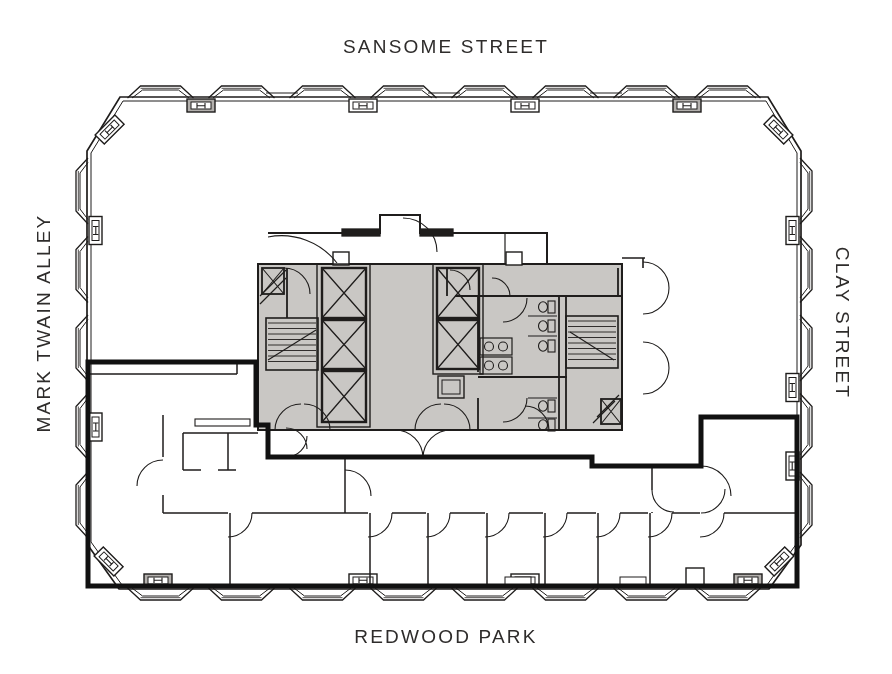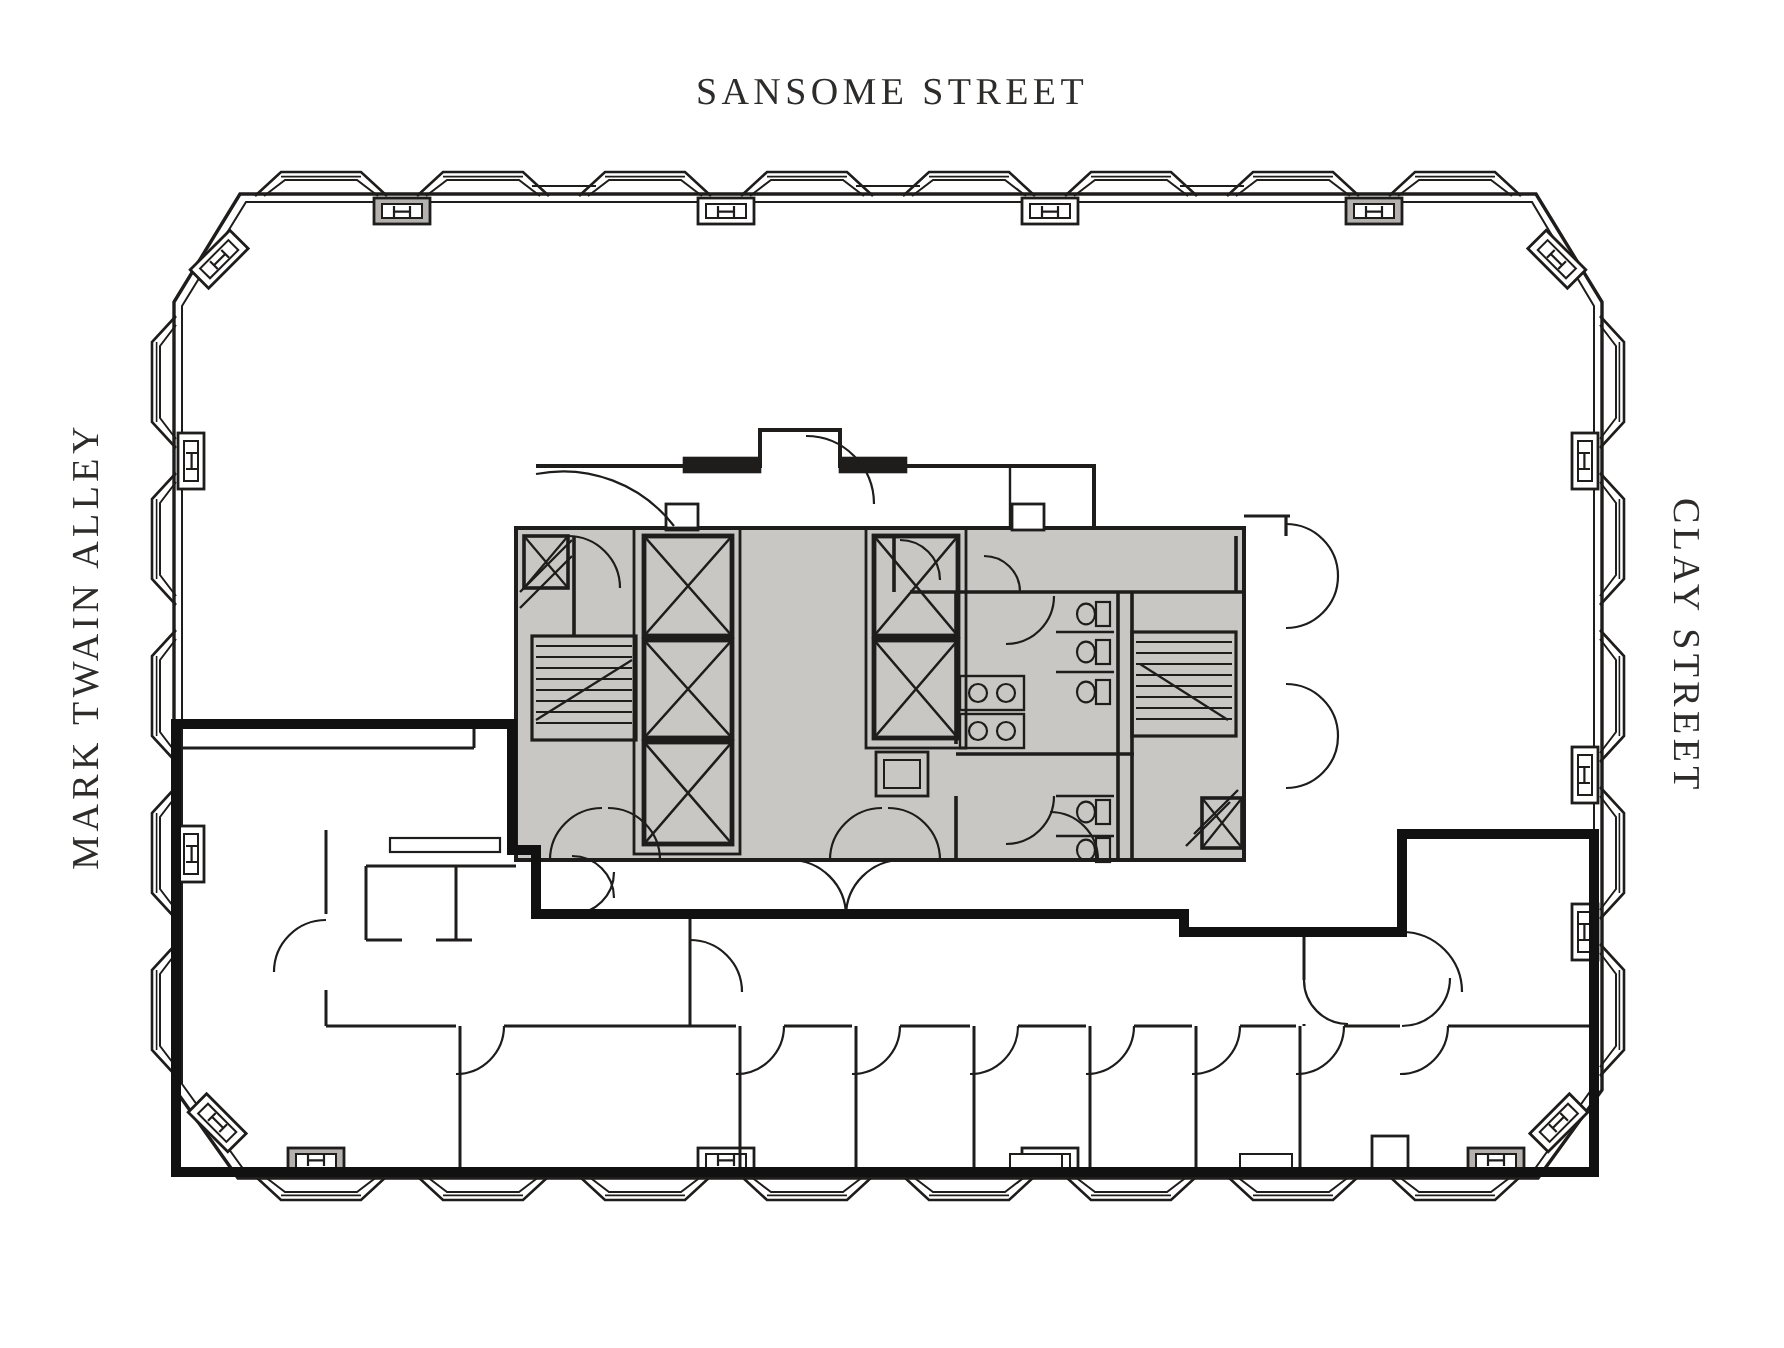--- a/index.html
+++ b/index.html
@@ -1,33 +1,34 @@
 <!DOCTYPE html>
 <html><head>
 <meta charset="utf-8">
 <style>
   html,body{margin:0;padding:0;background:#fff;}
   .stage{position:relative;width:892px;height:674px;background:#ffffff;overflow:hidden;
-         font-family:Liberation Serif, serif;}
+         font-family:Liberation Sans, sans-serif;}
   .street{position:absolute;font-size:19px;letter-spacing:2.2px;color:#2e2c2b;white-space:nowrap;}
   .street.top{left:50%;top:36px;transform:translateX(-50%);}
   .street.bottom{left:50%;top:626px;transform:translateX(-50%);}
   .street.left{left:44px;top:323px;transform:translate(-50%,-50%) rotate(-90deg);}
   .street.right{left:842px;top:323px;transform:translate(-50%,-50%) rotate(90deg);}
   svg{position:absolute;left:0;top:0;}
   svg *{vector-effect:none;}
 </style>
 </head>
 <body>
 
 <div class="stage">
 
   <div class="street top">SANSOME STREET</div>
   <div class="street left">MARK TWAIN ALLEY</div>
   <div class="street right">CLAY STREET</div>
+  <div class="street bottom">REDWOOD PARK</div>
 
   <svg width="892" height="674" viewBox="0 0 892 674" fill="none" stroke="#1f1d1c" stroke-width="1.3" stroke-linecap="butt" stroke-linejoin="miter">
 
     <defs>
 
       <g id="bay">
         <path d="M-33,0 L-20,-12 H20 L33,0"></path>
         <path d="M-28.5,0 L-18,-8 H18 L28.5,0" stroke-width="1"></path>
         <path d="M-20,-9.7 H20" stroke-width="0.8"></path>
       </g>

